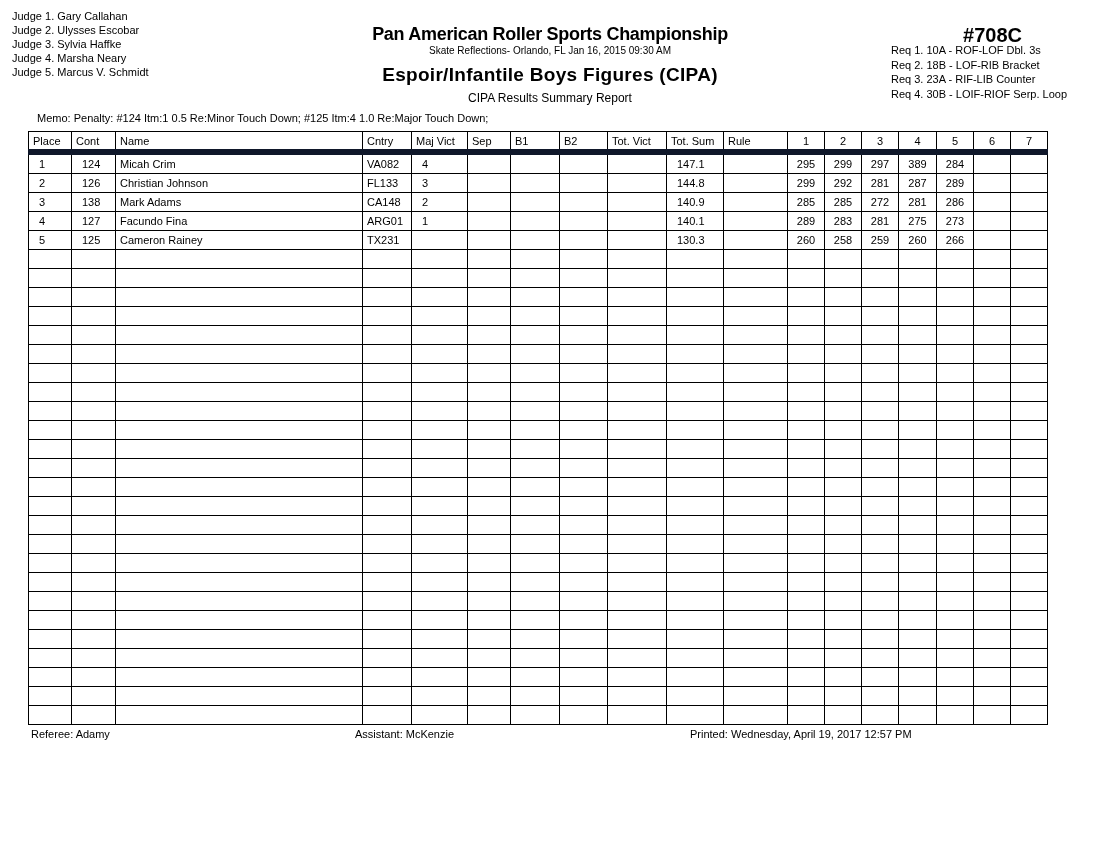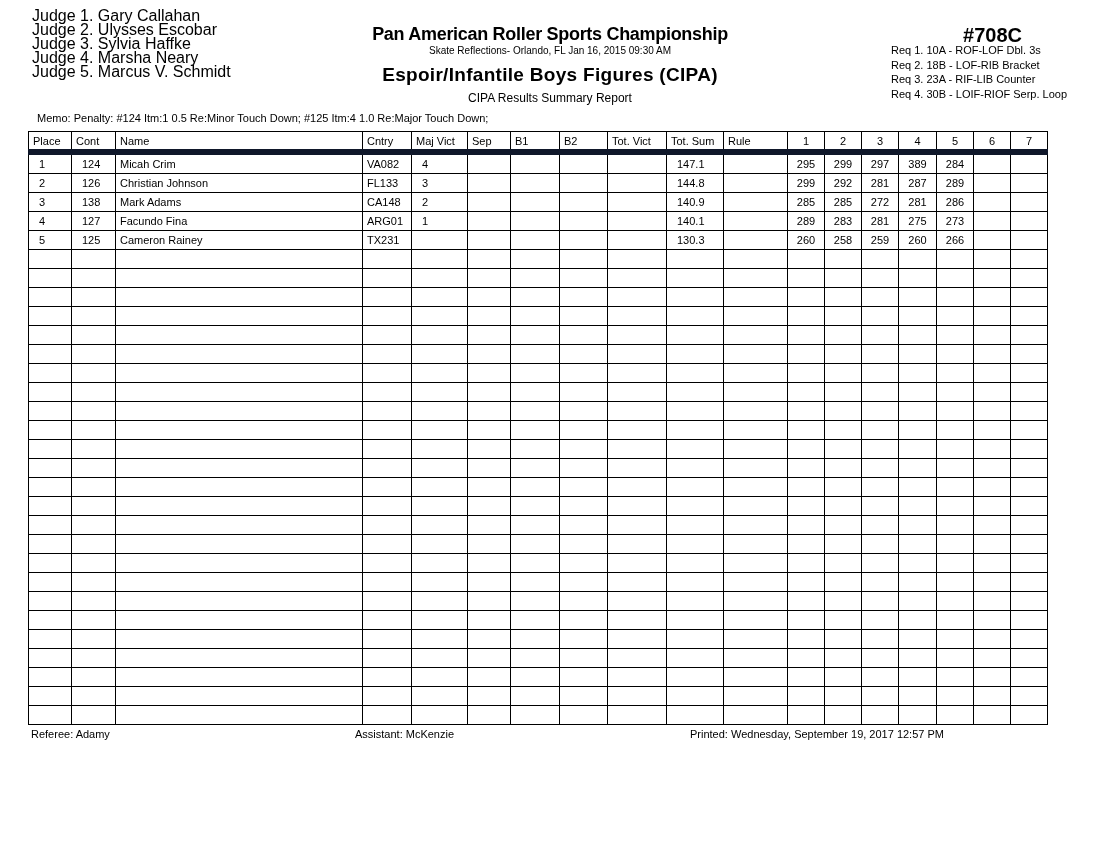--- a/index.html
+++ b/index.html
@@ -1,18 +1,18 @@
 <!DOCTYPE html>
 <html><head>
 <meta charset="utf-8">
 <style>
   html, body { margin:0; padding:0; background:#fff; }
   body { width:1100px; height:850px; position:relative; overflow:hidden; font-family:"Liberation Sans", sans-serif; color:#000; }
   .abs { position:absolute; white-space:nowrap; }
-  .judges { left:32px; top:9px; font-size:16px; line-height:14px; }
+  .judges { left:12px; top:9px; font-size:11px; line-height:14px; }
   .reqs { left:891px; top:43px; font-size:11px; line-height:14.5px; }
   .event-no { left:930px; top:24px; width:125px; text-align:center; font-weight:bold; font-size:20px; }
   .title { left:300px; width:500px; text-align:center; }
   .t1 { top:24px; font-size:18px; font-weight:bold; letter-spacing:-0.3px; }
   .t2 { top:45px; font-size:10px; }
   .t3 { top:64px; font-size:19px; font-weight:bold; letter-spacing:0.3px; }
   .t4 { top:91px; font-size:12px; }
   .memo { left:37px; top:112px; font-size:11px; }
   table.grid { position:absolute; left:28px; top:131px; border-collapse:collapse; table-layout:fixed; width:1020px; font-size:11px; }
   table.grid td, table.grid th { border:1px solid #000; height:18px; padding:0 0 0 4px; font-weight:normal; text-align:left; overflow:hidden; white-space:nowrap; }
@@ -689,13 +689,13 @@
         <td></td>
         <td></td>
         <td></td>
         <td></td>
       </tr>
     </tbody>
 </table>
 
 <div class="abs footer" style="left:31px">Referee:  Adamy</div>
 <div class="abs footer" style="left:355px">Assistant:  McKenzie</div>
-<div class="abs footer" style="left:690px">Printed:  Wednesday, September 19, 2017  12:57 PM</div>
+<div class="abs footer" style="left:690px">Printed:  Wednesday, April 19, 2017  12:57 PM</div>
 
 </body></html>

